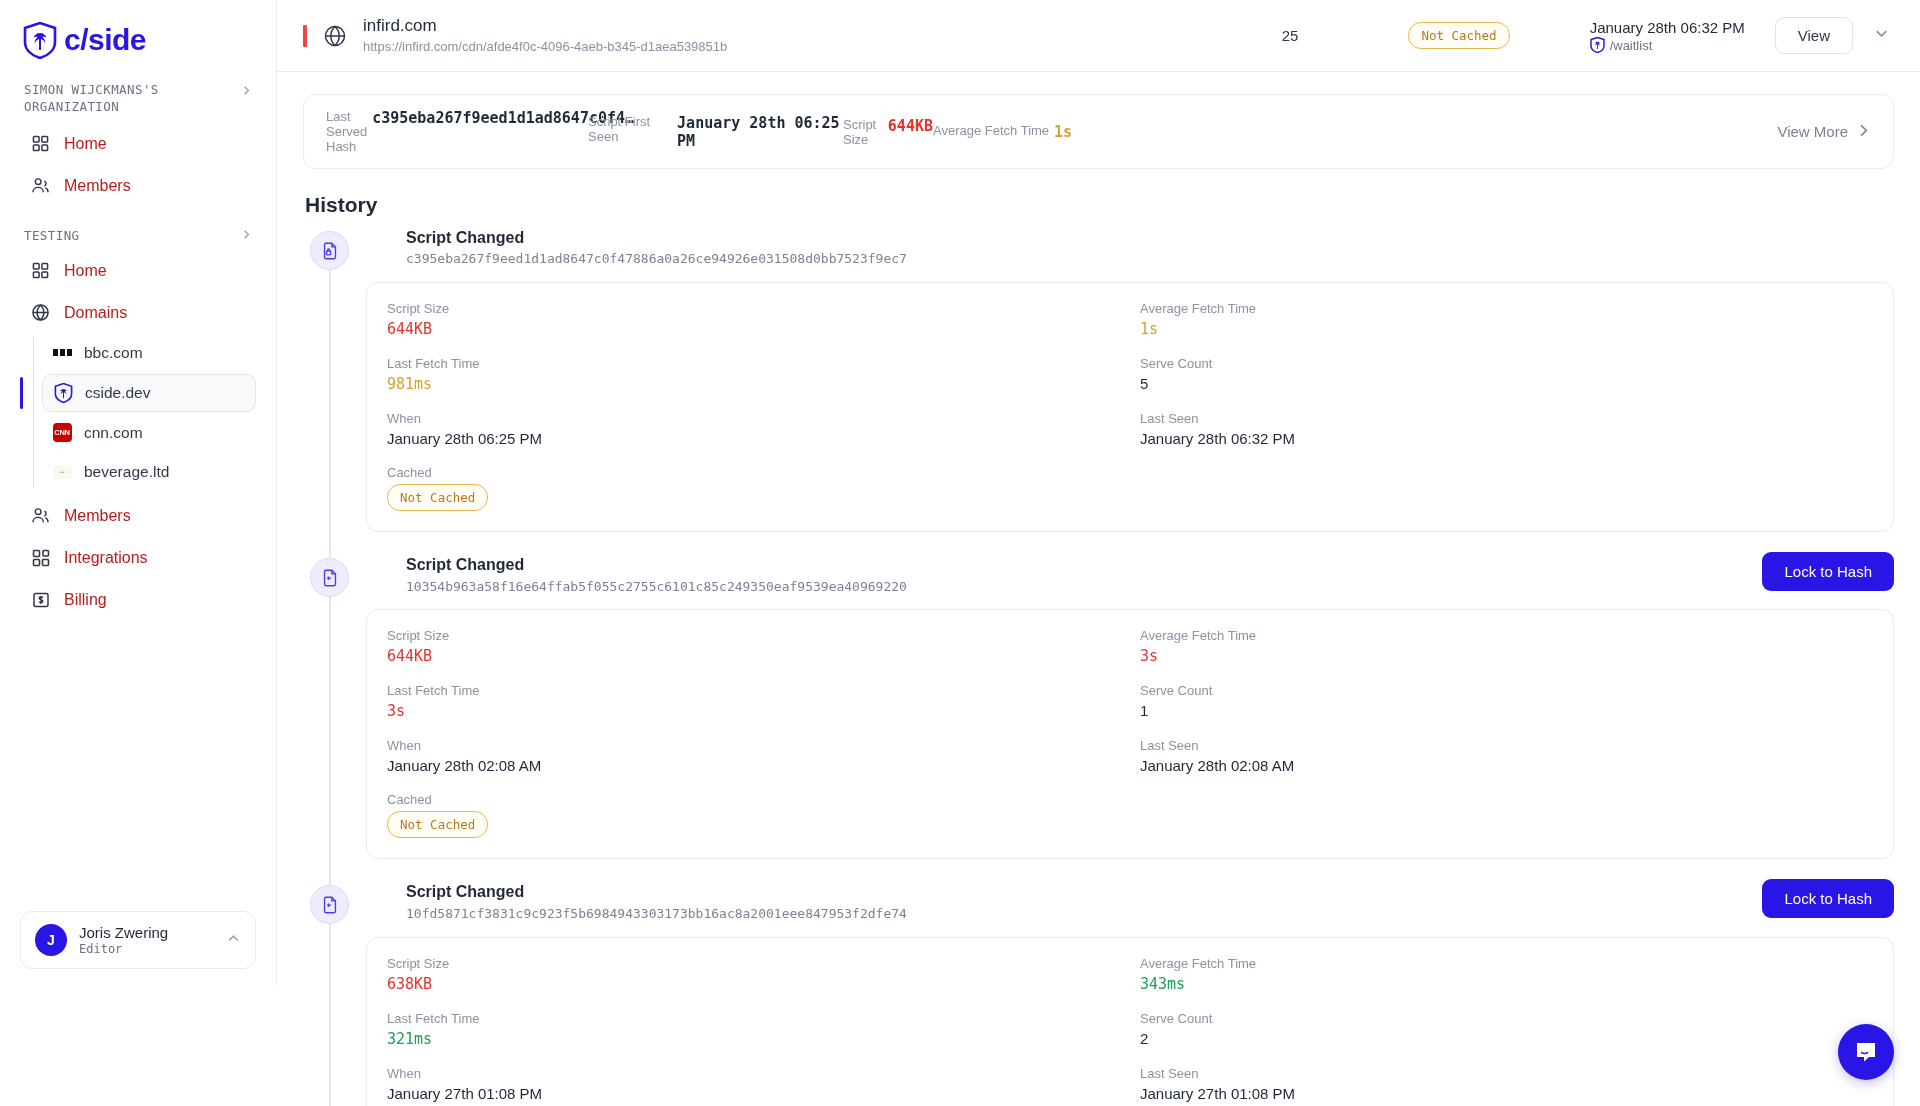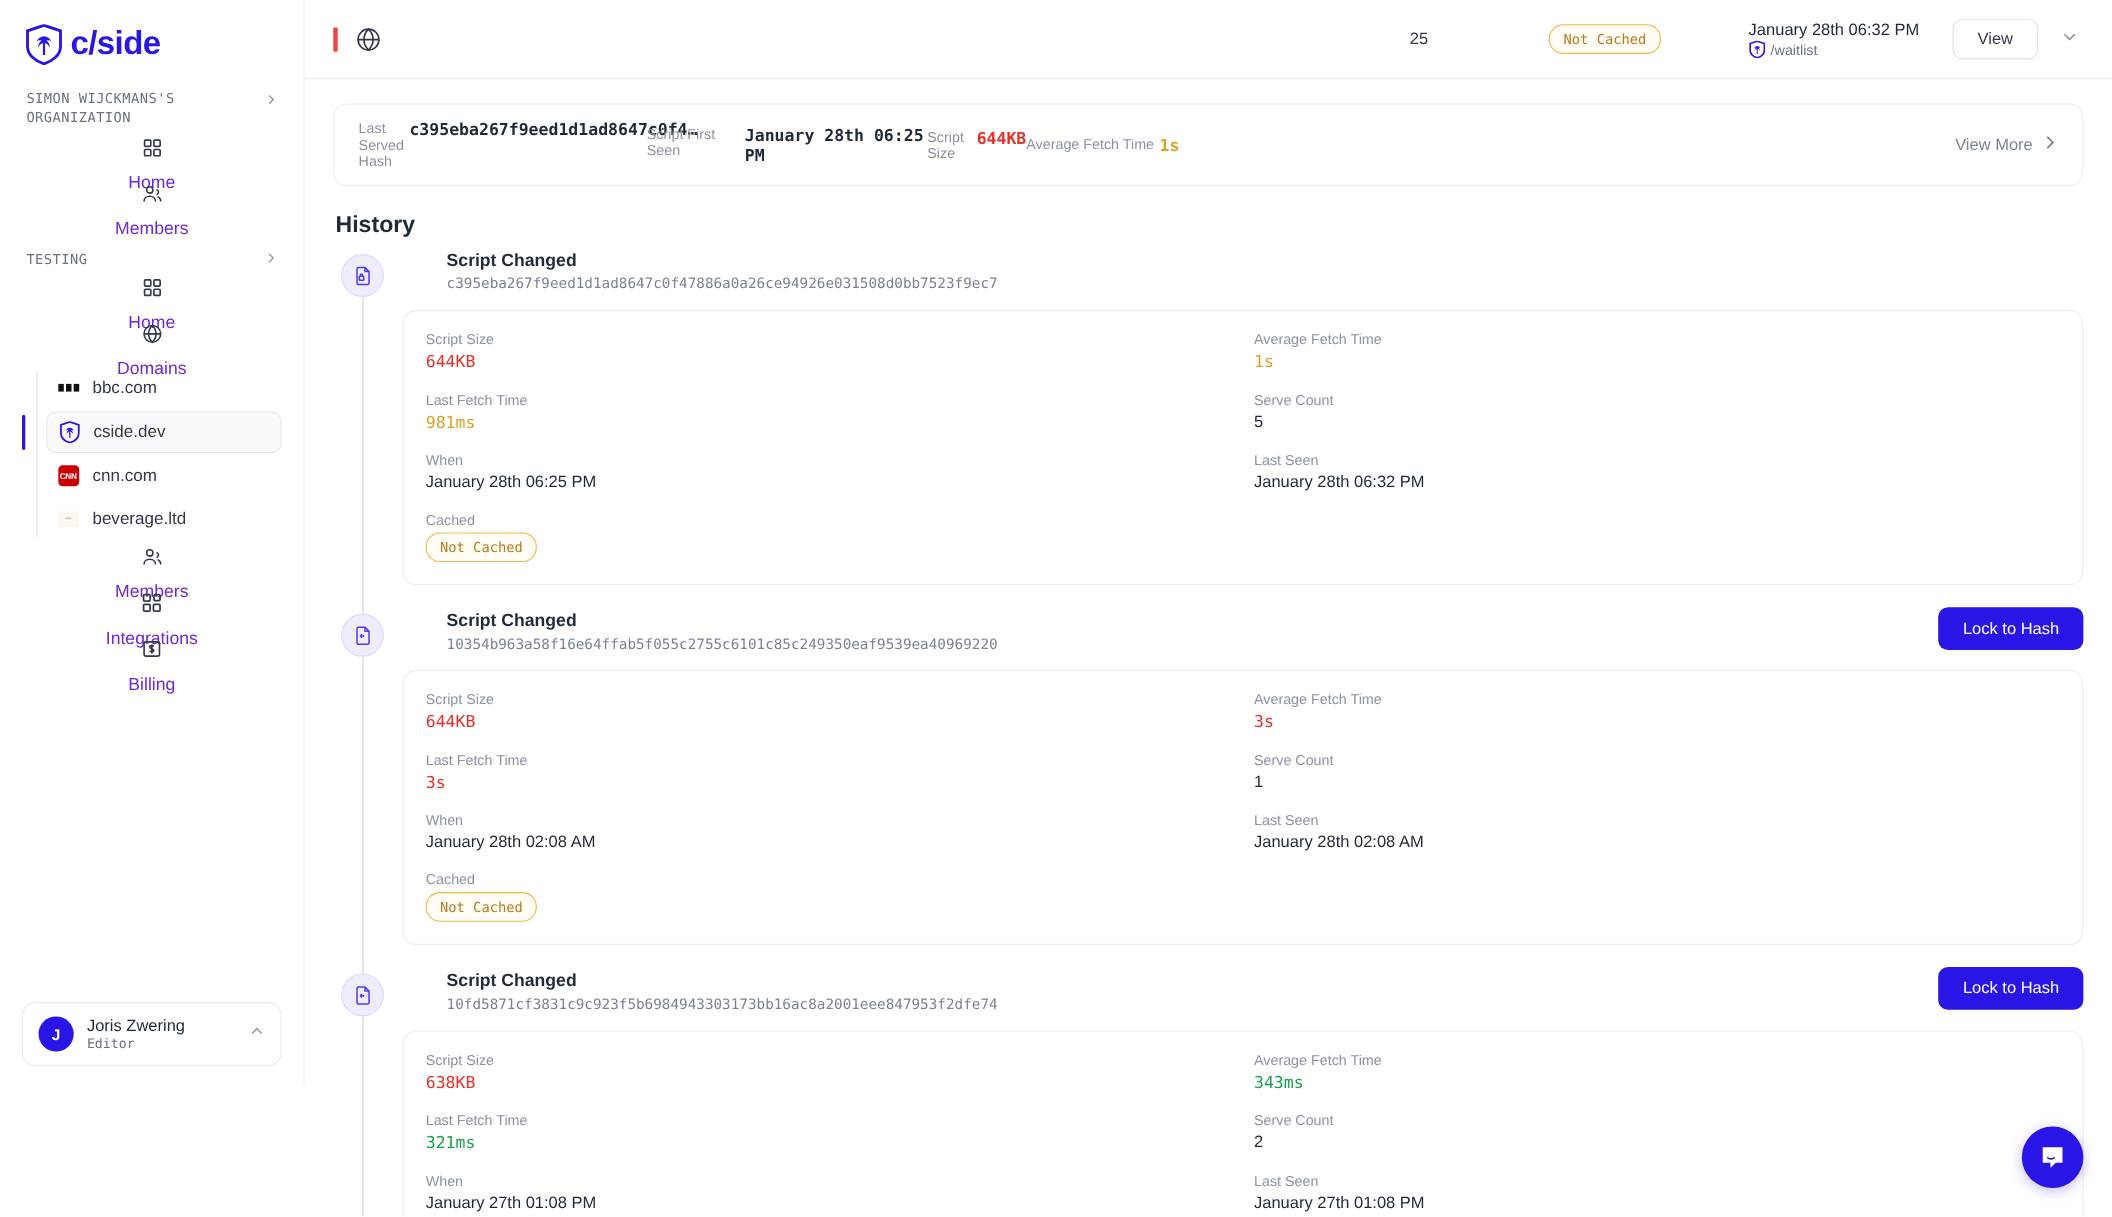--- a/index.html
+++ b/index.html
@@ -39,23 +39,22 @@
     position: relative;
   }
   .org-chev {
     position: absolute; right: 4px; top: 2px;
     color: #9aa1ad;
   }
   .nav-item {
     display: flex; align-items: center; gap: 13px;
     height: 40px; padding: 0 10px;
     border-radius: 8px; cursor: pointer;
-    font-size: 16px; color: #6d28d9;
+    font-size: 16px; color: #b91c1c;
     margin-top: 2px;
-    flex-direction: column;
   }
   .nav-item .ico { width: 21px; height: 21px; flex: 0 0 21px; display: flex; align-items: center; justify-content: center; color: #32384a; }
   .section-head {
     font-family: "DejaVu Sans Mono", monospace;
     font-size: 12.5px; letter-spacing: 0.4px;
     color: #6b7280; padding: 0 4px;
     margin-top: 22px; margin-bottom: 8px;
     display: flex; align-items: center; justify-content: space-between;
   }
   .domains-group { position: relative; padding-left: 22px; margin-top: 2px; }
@@ -386,20 +385,24 @@
   <main class="main">
 
     <header class="topbar">
       <span class="tb-redbar"></span>
       <span class="tb-globe">
         <svg width="24" height="24" viewBox="0 0 24 24" fill="none" stroke="currentColor" stroke-width="1.5">
             <circle cx="12" cy="12" r="9.5"></circle>
             <path d="M2.5 12h19M12 2.5c2.8 2.7 4.2 6 4.2 9.5s-1.4 6.8-4.2 9.5c-2.8-2.7-4.2-6-4.2-9.5S9.2 5.2 12 2.5z"></path>
           </svg>
       </span>
+      <span class="tb-titles">
+        <span class="tb-domain" style="display:block;">infird.com</span>
+        <span class="tb-url" style="display:block;">https://infird.com/cdn/afde4f0c-4096-4aeb-b345-d1aea539851b</span>
+      </span>
       <span class="tb-count" style="margin-left:auto; margin-right:110px;">25</span>
       <span class="badge-nc">Not Cached</span>
       <span class="tb-when" style="margin-left:80px; margin-right:30px;">
         <span class="tb-when-date" style="display:block;">January 28th 06:32 PM</span>
         <span class="tb-path">
           <span class="tb-path-shield">
             <svg viewBox="0 0 34 37" width="15" height="16">
               <path d="M17 1 L32 6 V20 C32 28 25 33.5 17 36 C9 33.5 2 28 2 20 V6 Z" fill="none" stroke="#2815e6" stroke-width="3.4"></path>
               <path d="M17 11 C14 11 11.5 13 10.5 15.5 C12 14.5 13.5 14.4 14.6 15 C12.8 16.3 11.6 18.6 11.6 21.5 C12.6 19.2 14.2 17.6 16 17 L16 28 L18 28 L18 17 C19.9 17.6 21.5 19.2 22.4 21.5 C22.4 18.6 21.2 16.3 19.4 15 C20.5 14.4 22 14.5 23.5 15.5 C22.5 13 20 11 17 11 Z" fill="#2815e6"></path>
             </svg>

